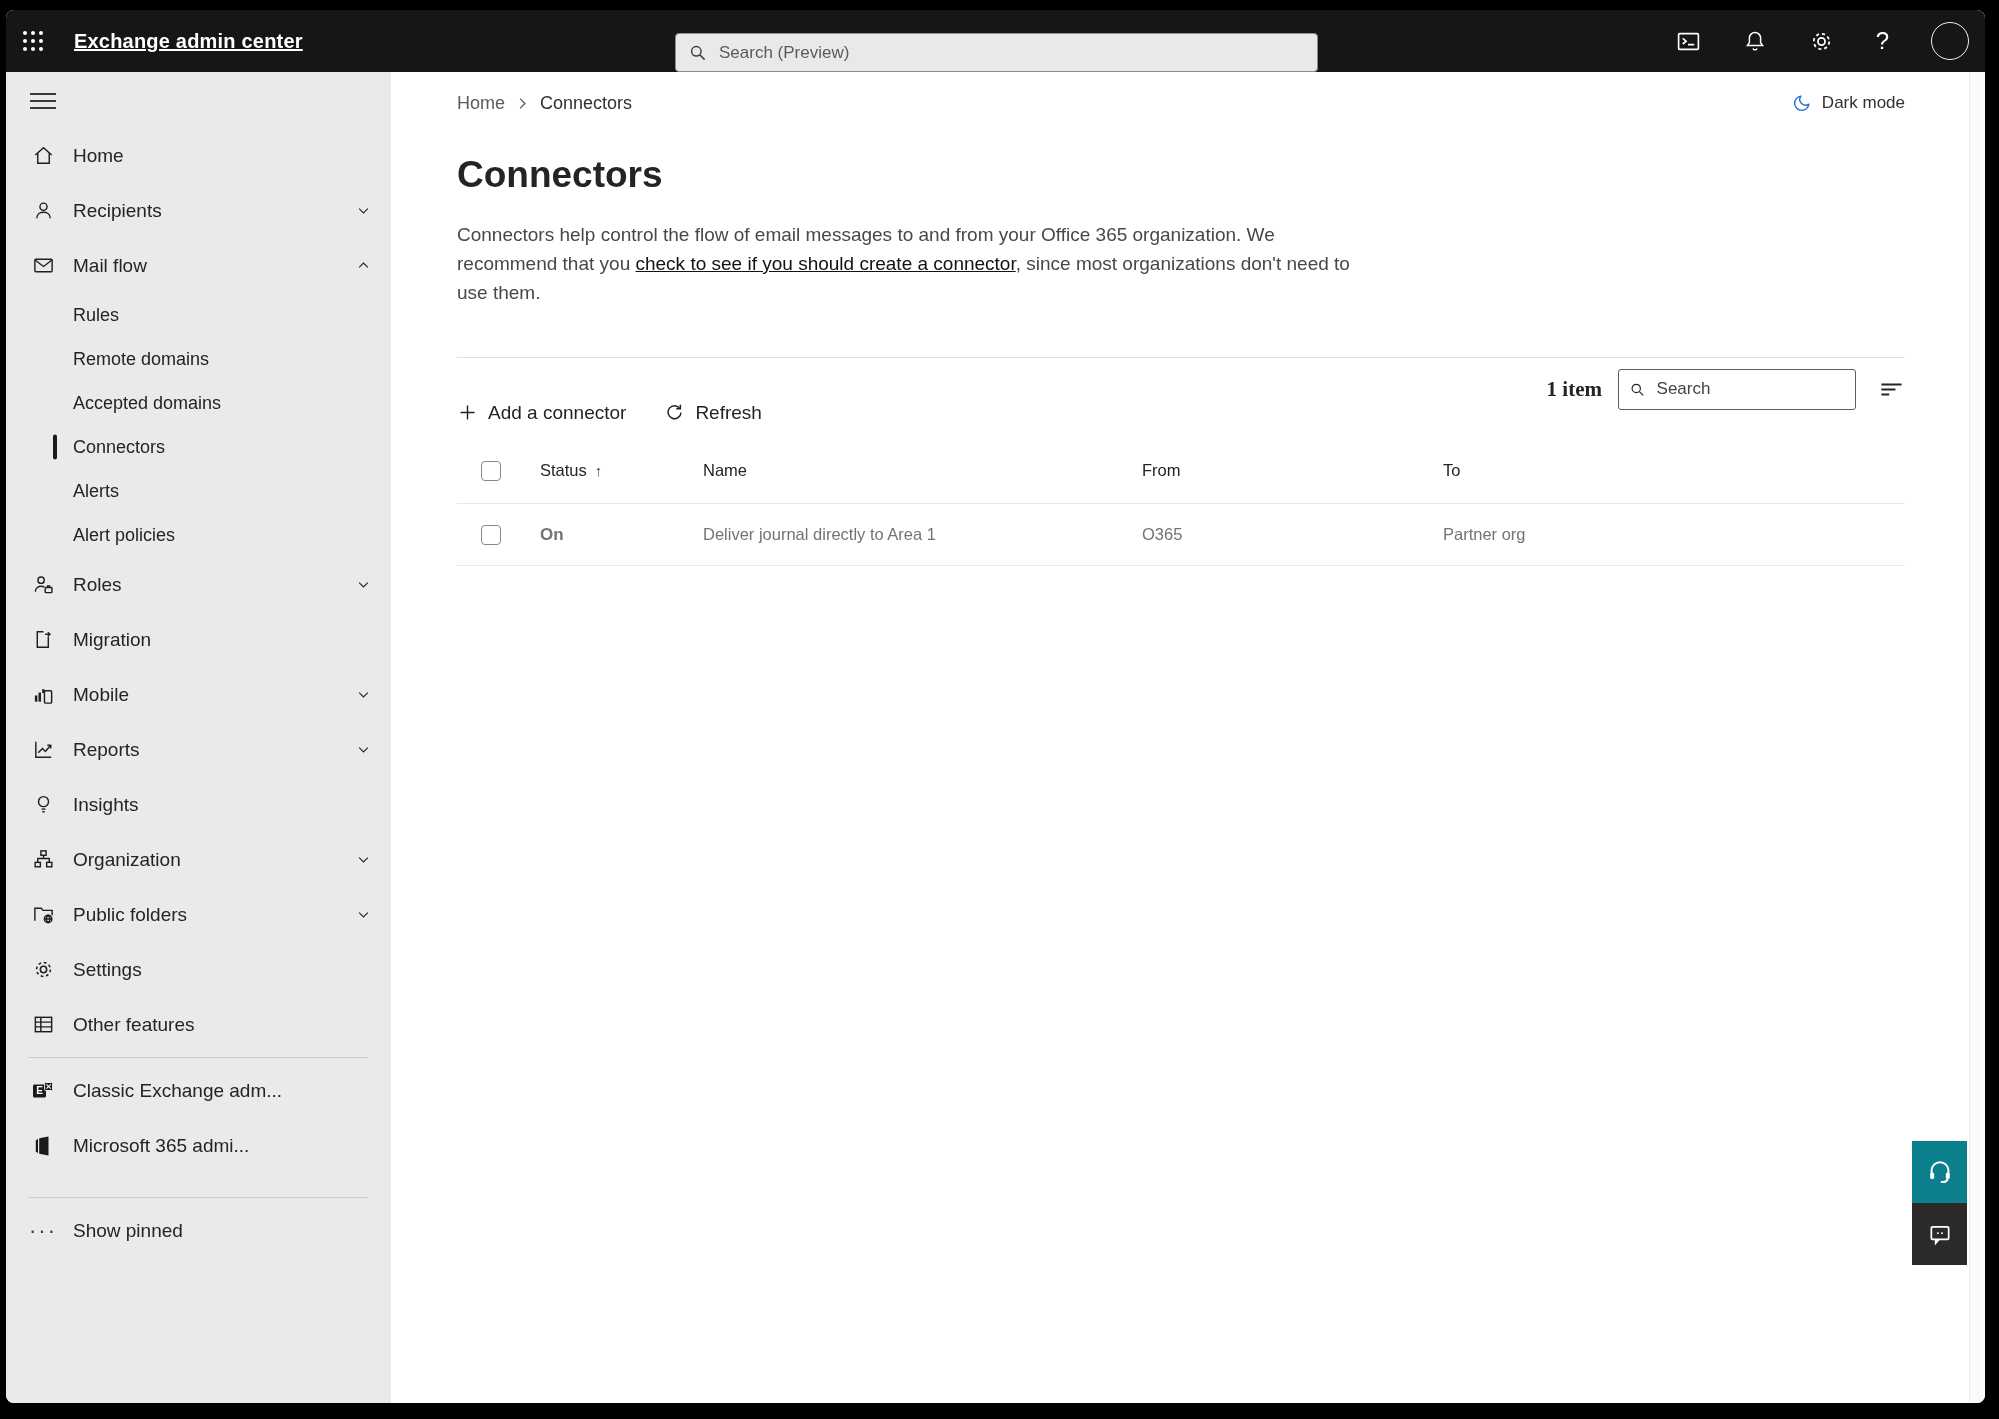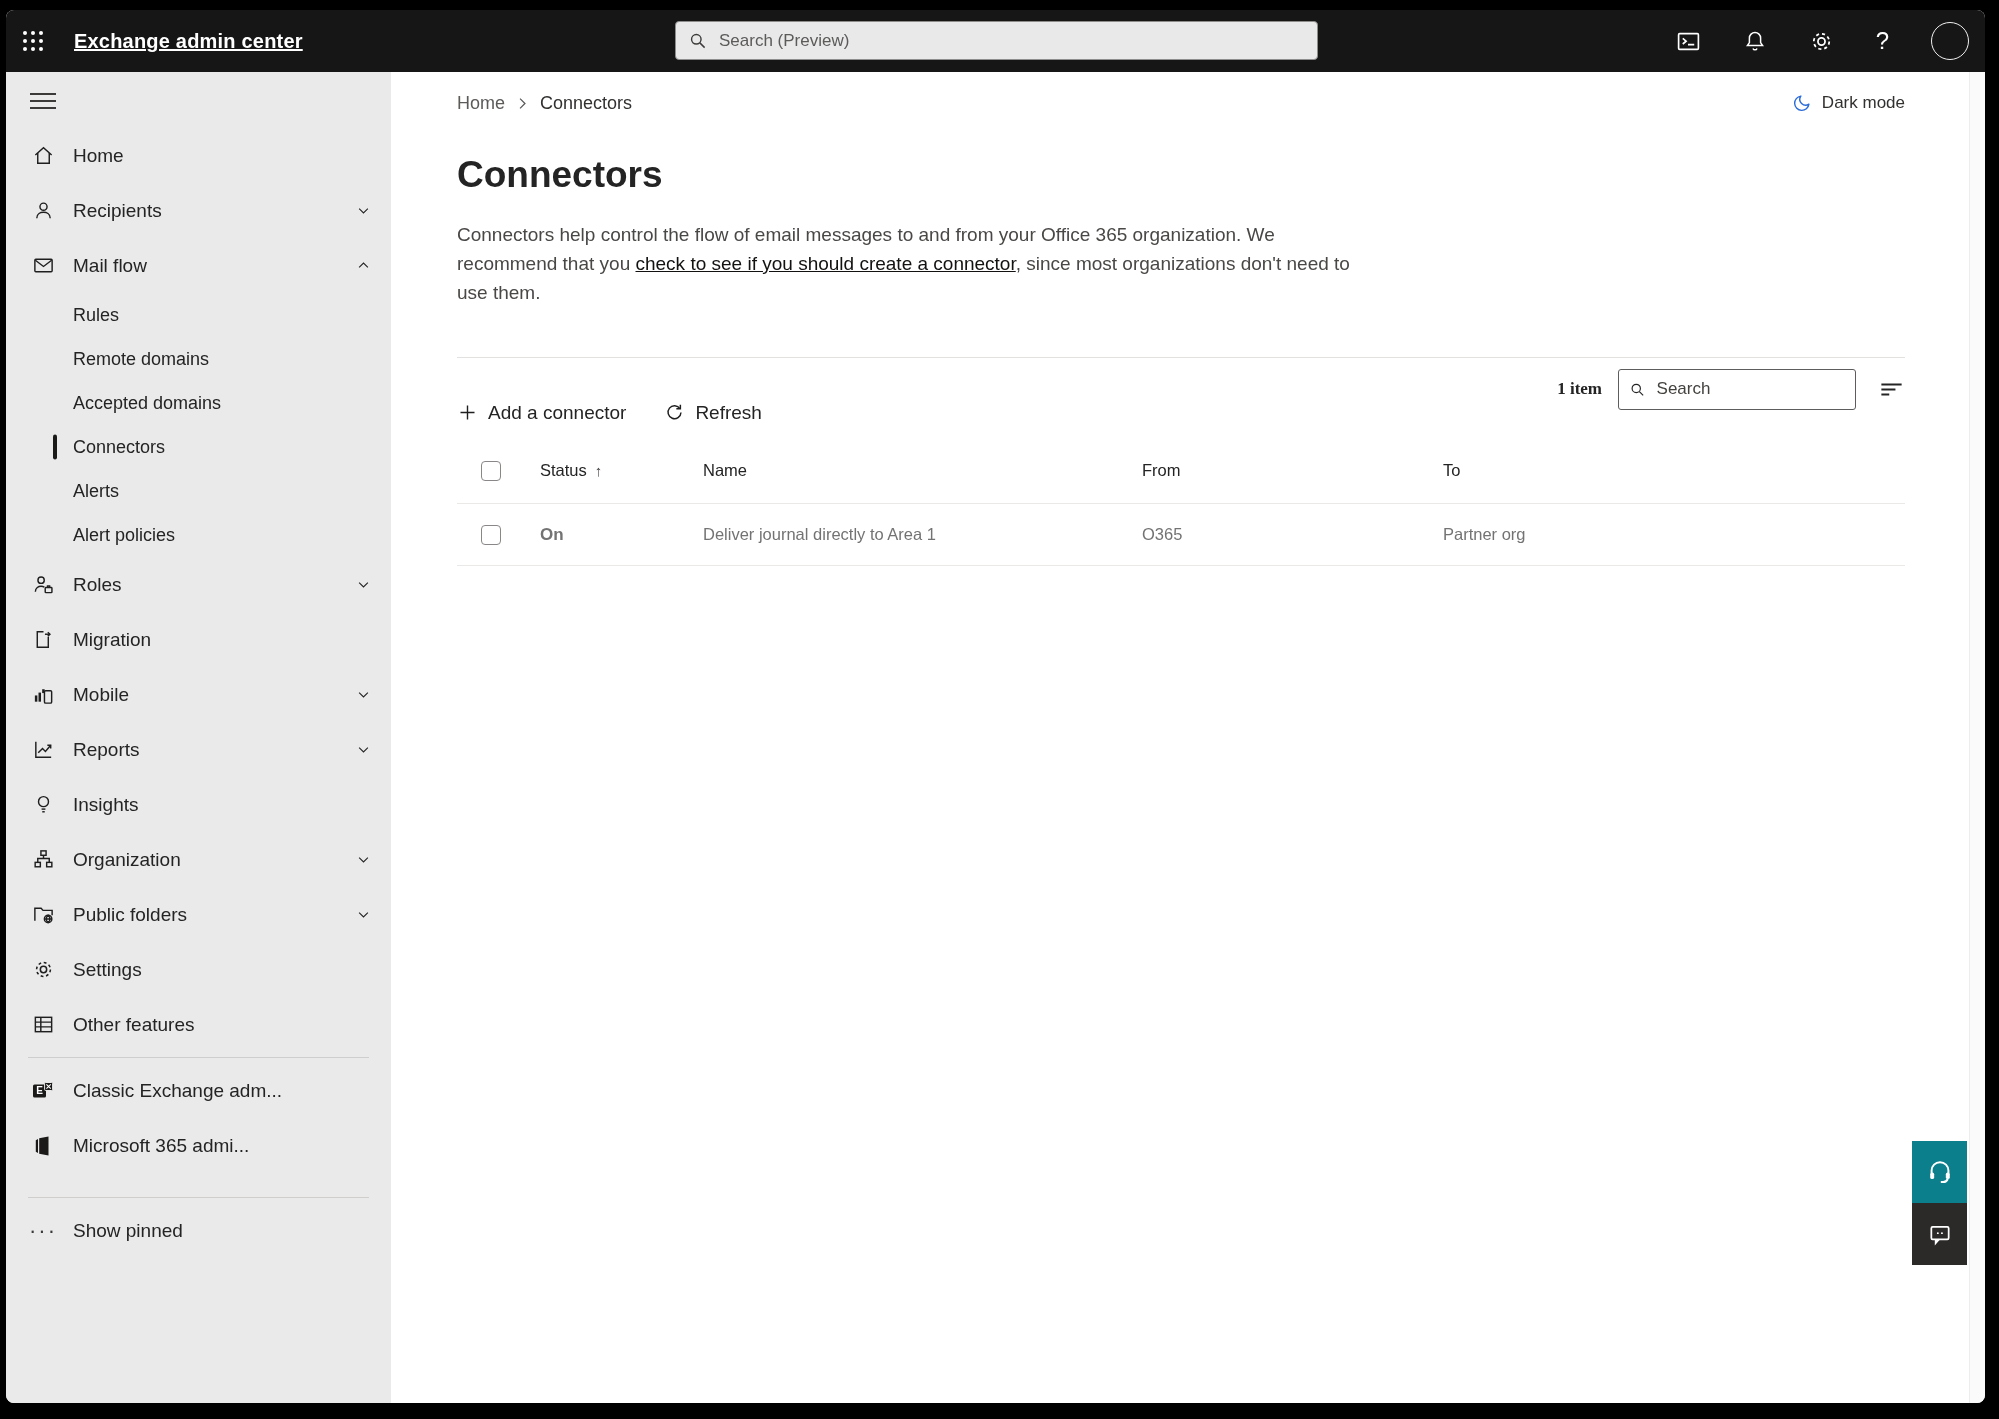--- a/index.html
+++ b/index.html
@@ -6,21 +6,21 @@
   html,body { width:1999px; height:1419px; }
   body { background:#000; font-family:"Liberation Sans","DejaVu Sans",sans-serif; overflow:hidden; }
   .frame { width:100%; height:100%; padding:10px 14px 16px 6px; position:relative; }
   .window { width:100%; height:100%; background:#fff; border-radius:8px; overflow:hidden;
             display:flex; flex-direction:column; position:relative; }
 
   
   .topbar { height:62px; flex:0 0 62px; background:#161616; display:flex; align-items:center; color:#fff; }
   .waffle { width:54px; height:62px; display:flex; align-items:center; justify-content:center; cursor:pointer; }
   .app-title { font-size:20px; font-weight:700; letter-spacing:.2px; margin-left:14px; white-space:nowrap;text-decoration:underline; }
-  .topbar-search { position:absolute; left:669px; top:11px; width:643px; height:39px; background:#e9e9e9;
+  .topbar-search { position:absolute; left:669px; top:23px; width:643px; height:39px; background:#e9e9e9;
                    border:1px solid #8f8d8b; border-radius:4px; display:flex; align-items:center; padding:0 12px; }
   .topbar-search svg { color:#3d3c3b; flex:0 0 auto; }
   .topbar-search input { border:none; outline:none; background:transparent; font-size:17px; margin-left:12px;
                          width:100%; color:#323130; font-family:inherit; }
   .topbar-search input::placeholder { color:#5c5b5a; }
   .topbar-right { margin-left:auto; display:flex; align-items:center; gap:42px; margin-right:16px; color:#fff; }
   .tb-icon { cursor:pointer; display:flex; align-items:center; justify-content:center; }
   .help-q { font-size:24px; font-weight:400; color:#fff; }
   .avatar { width:38px; height:38px; border-radius:50%; border:1.7px solid #f0f0f0; background:#161616; }
 
@@ -53,21 +53,21 @@
   h1.page-title { margin-top:36px; font-size:37px; font-weight:700; color:#242424; }
   .desc { margin-top:24px; max-width:915px; font-size:19px; line-height:29px; color:#4a4846; }
   .desc .desc-link { color:#131211; cursor:pointer;text-decoration:underline; }
 
   .rule { margin-top:50px; border-top:1px solid #e3e1df; }
   .toolbar { height:62px; display:flex; align-items:center; }
   .tool-left { display:flex; align-items:center; gap:38px; }
   .tool-btn { display:flex; align-items:center; gap:10px; font-size:19px; color:#242424; cursor:pointer;margin-top:47px; }
   .tool-btn .nav-icon { width:auto; }
   .tool-right { margin-left:auto; display:flex; align-items:center; }
-  .item-count { font-family:"Liberation Serif","DejaVu Serif",serif; font-weight:700; font-size:17px; color:#242424; margin-right:16px; }
+  .item-count { font-family:"Liberation Serif","DejaVu Serif",serif; font-weight:700; font-size:21px; color:#242424; margin-right:16px; }
   .list-search { width:238px; height:41px; border:1.6px solid #5f5d5b; border-radius:3px; background:#fff;
                  display:flex; align-items:center; padding:0 10px; }
   .list-search input { border:none; outline:none; font-size:17px; margin-left:11px; width:100%; color:#323130; font-family:inherit; }
   .list-search input::placeholder { color:#44423f; }
   .filter-btn { margin-left:22px; display:flex; color:#242424; cursor:pointer; }
 
   .grid-table { margin-top:18px; }
   .g-row { display:grid; grid-template-columns:59px 163px 439px 301px 1fr; align-items:center; padding-left:24px; }
   .g-head { height:66px; border-bottom:1px solid #ebe9e7; font-size:16.5px; color:#242424; }
   .g-data { height:62px; border-bottom:1px solid #ebe9e7; font-size:16.5px; color:#737373; }

